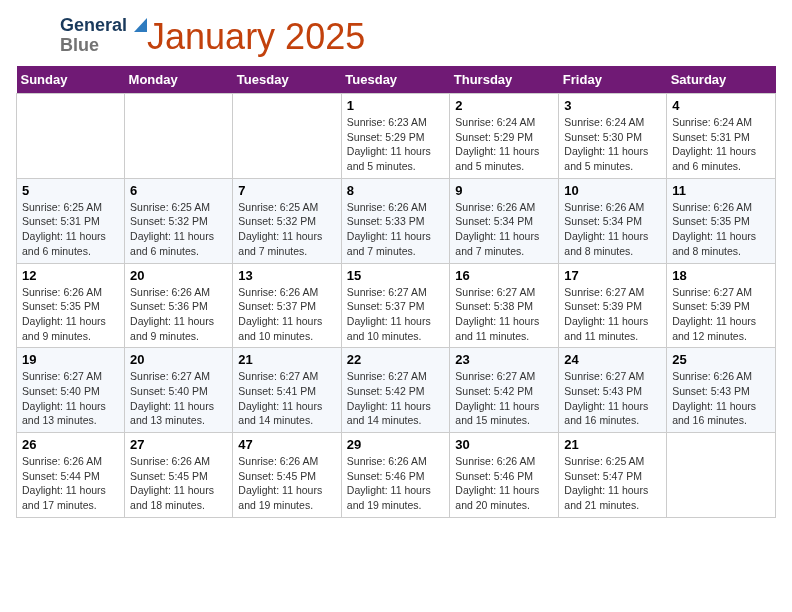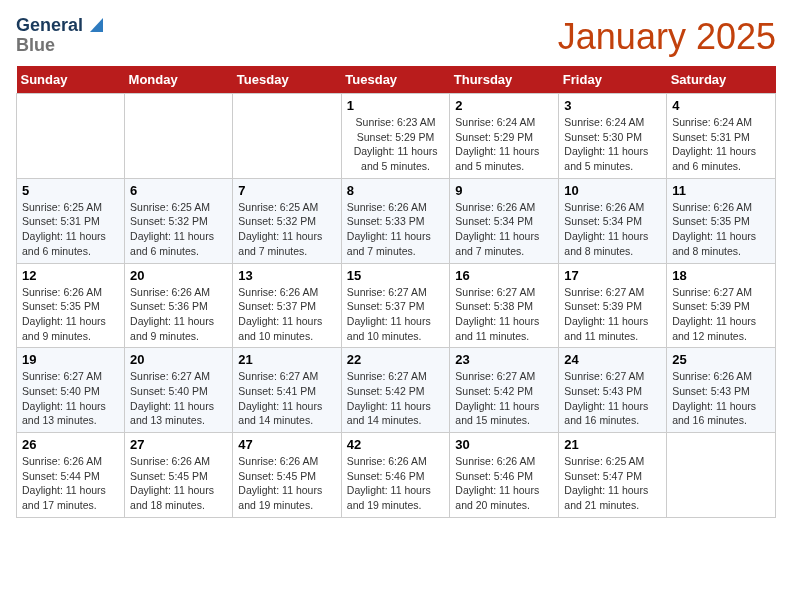--- a/index.html
+++ b/index.html
@@ -6,22 +6,22 @@
     body {
       font-family: Arial, sans-serif;
       background: #fff;
       width: 792px;
       min-height: 612px;
       padding: 16px;
     }
     .header {
       display: flex;
       align-items: flex-start;
-      justify-content: space-between;
       margin-bottom: 8px;
+      margin-left: 44px;
     }
     .logo {
       display: flex;
       flex-direction: column;
       align-items: flex-start;
     }
     .logo-text {
       font-size: 18px;
       font-weight: bold;
       color: #1a3a5c;
@@ -41,21 +41,21 @@
     .location {
       font-size: 16px;
       color: #333;
     }
     table {
       width: 100%;
       border-collapse: collapse;
       font-size: 11px;
     }
     thead tr th {
-      background-color: #b91c1c;
+      background-color: #701a75;
       color: #fff;
       padding: 6px 4px;
       text-align: left;
       font-size: 13px;
       font-weight: bold;
     }
     tbody tr td {
       border: 1px solid #ccc;
       vertical-align: top;
       padding: 4px 5px;
@@ -110,21 +110,21 @@
         <th>Saturday</th>
       </tr>
   </thead>
   <tbody id="calendar-body">
   <tr>
         <td></td>
         <td></td>
         <td></td>
         <td>
           <span class="day-number">1</span>
-          <div class="day-info" style="white-space: pre-line; text-align: center;">Sunrise: 6:23 AM
+          <div class="day-info" style="white-space: pre-line;">Sunrise: 6:23 AM
 Sunset: 5:29 PM
 Daylight: 11 hours and 5 minutes.</div>
         </td>
         <td>
           <span class="day-number">2</span>
           <div class="day-info" style="white-space: pre-line;">Sunrise: 6:24 AM
 Sunset: 5:29 PM
 Daylight: 11 hours and 5 minutes.</div>
         </td>
         <td>
@@ -285,21 +285,21 @@
 Sunset: 5:45 PM
 Daylight: 11 hours and 18 minutes.</div>
         </td>
         <td>
           <span class="day-number">47</span>
           <div class="day-info" style="white-space: pre-line;">Sunrise: 6:26 AM
 Sunset: 5:45 PM
 Daylight: 11 hours and 19 minutes.</div>
         </td>
         <td>
-          <span class="day-number">42</span>
+          <span class="day-number">29</span>
           <div class="day-info" style="white-space: pre-line;">Sunrise: 6:26 AM
 Sunset: 5:46 PM
 Daylight: 11 hours and 19 minutes.</div>
         </td>
         <td>
           <span class="day-number">30</span>
           <div class="day-info" style="white-space: pre-line;">Sunrise: 6:26 AM
 Sunset: 5:46 PM
 Daylight: 11 hours and 20 minutes.</div>
         </td>

